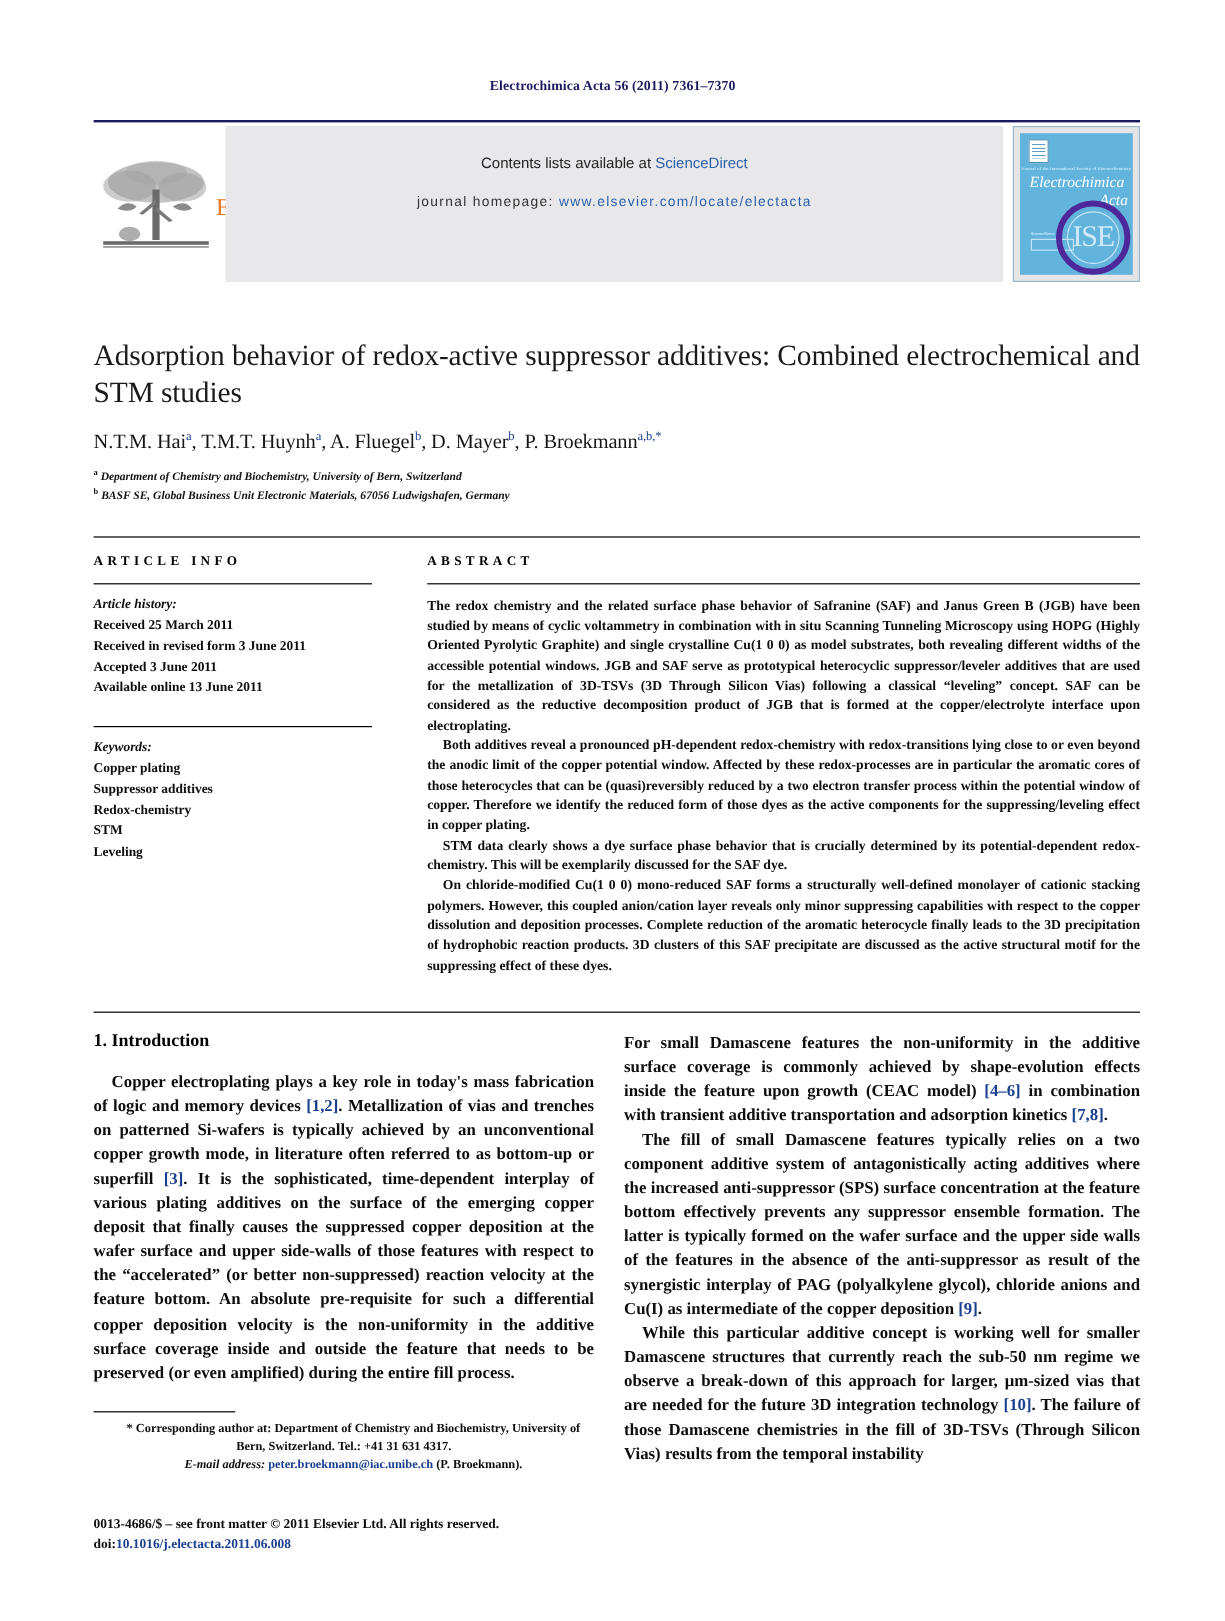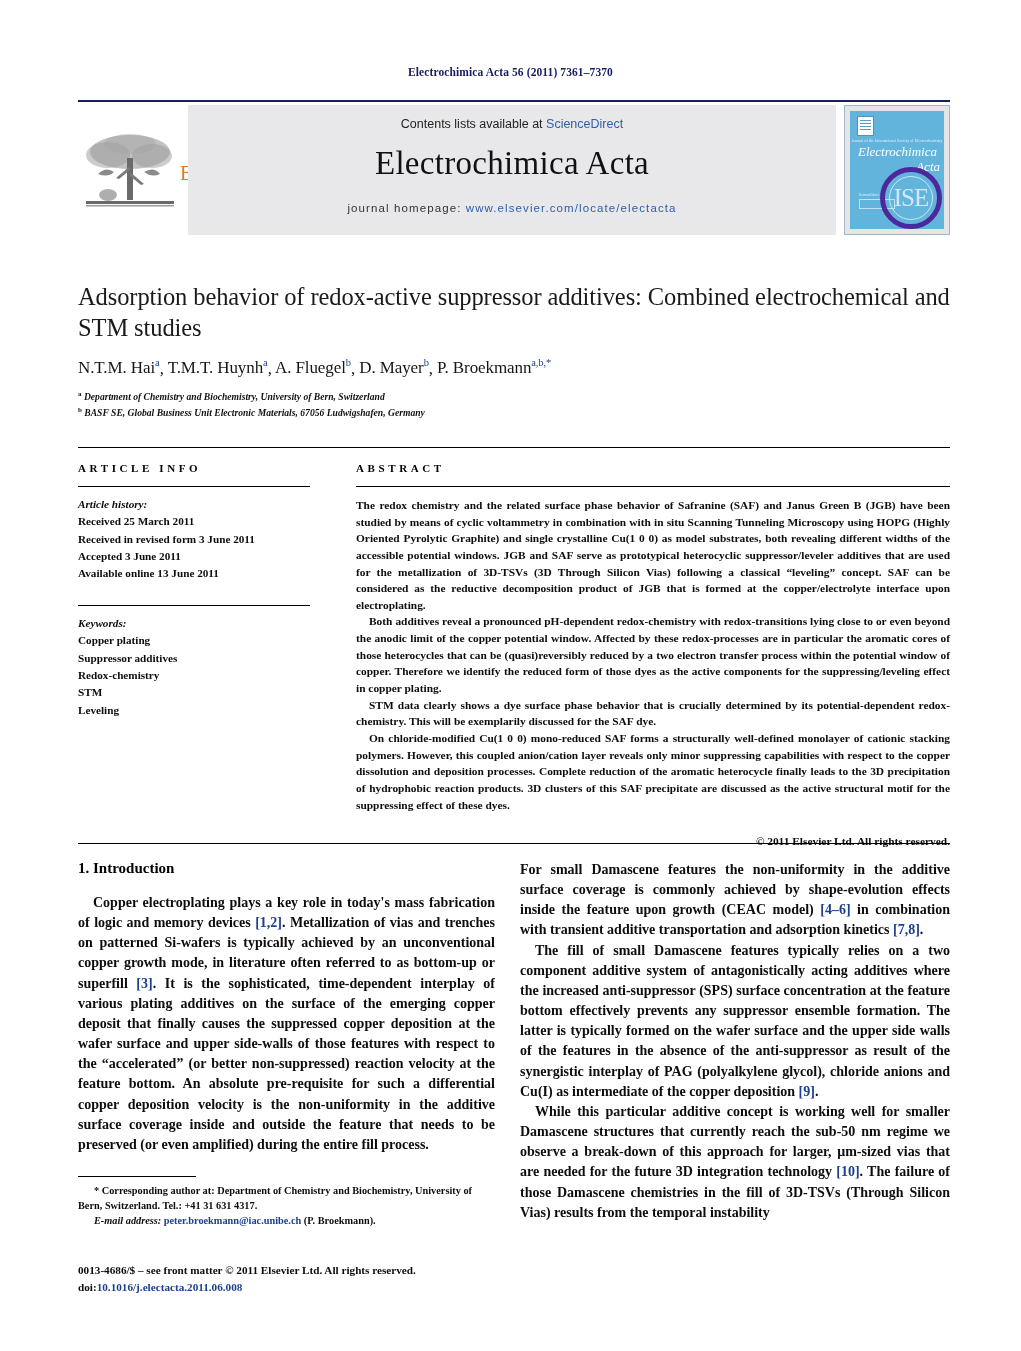--- a/index.html
+++ b/index.html
@@ -75,21 +75,21 @@
     line-height: 1;
     margin-top: 1px;
   }
   .journal-band {
     flex: 1 1 auto;
     background: #e8e8ea;
     display: flex;
     flex-direction: column;
     align-items: center;
     justify-content: flex-start;
-    padding-top: 12px;
+    padding-top: 24px;
     box-sizing: border-box;
   }
   .contents-line {
     font-family: "Liberation Sans", sans-serif;
     font-size: 12.5px;
     color: #222222;
   }
   .contents-line .sd {
     color: #2b5fa8;
   }
@@ -399,20 +399,21 @@
   }
   .footnote .ital {
     font-style: italic;
   }
   .footnote .email {
     color: #1b3f8f;
   }
   .footnote .indent {
     display: block;
     text-indent: 16px;
+    text-align: center;
   }
   .imprint {
     position: absolute;
     left: 78px;
     top: 1262px;
     width: 480px;
     font-family: "Liberation Serif", serif;
     font-weight: bold;
     font-size: 11.2px;
     line-height: 1.5;
@@ -451,21 +452,20 @@
             </g>
           </svg>
         </div>
         <div class="elsevier-word">ELSEVIER</div>
       </div>
 
       <div class="journal-band">
         <div class="contents-line">
           <span>Contents lists available at </span><span class="sd">ScienceDirect</span>
         </div>
-        <div class="journal-name">Electrochimica Acta</div>
         <div class="homepage-line">
           <span>journal homepage: </span><span class="url">www.elsevier.com/locate/electacta</span>
         </div>
       </div>
 
       <div class="cover-thumb">
         <div class="cover-inner">
           <div class="cover-elsevier-mark"></div>
           <div class="cover-tiny">Journal of the International Society of Electrochemistry</div>
           <div class="cover-title">
@@ -519,21 +519,20 @@
 
   <div class="abstract-col">
     <div class="sec-head">ABSTRACT</div>
     <div class="hr-thin"></div>
     <div class="abstract-body">
       <p class="first">The redox chemistry and the related surface phase behavior of Safranine (SAF) and Janus Green B (JGB) have been studied by means of cyclic voltammetry in combination with in situ Scanning Tunneling Microscopy using HOPG (Highly Oriented Pyrolytic Graphite) and single crystalline Cu(1 0 0) as model substrates, both revealing different widths of the accessible potential windows. JGB and SAF serve as prototypical heterocyclic suppressor/leveler additives that are used for the metallization of 3D-TSVs (3D Through Silicon Vias) following a classical “leveling” concept. SAF can be considered as the reductive decomposition product of JGB that is formed at the copper/electrolyte interface upon electroplating.</p>
       <p>Both additives reveal a pronounced pH-dependent redox-chemistry with redox-transitions lying close to or even beyond the anodic limit of the copper potential window. Affected by these redox-processes are in particular the aromatic cores of those heterocycles that can be (quasi)reversibly reduced by a two electron transfer process within the potential window of copper. Therefore we identify the reduced form of those dyes as the active components for the suppressing/leveling effect in copper plating.</p>
       <p>STM data clearly shows a dye surface phase behavior that is crucially determined by its potential-dependent redox-chemistry. This will be exemplarily discussed for the SAF dye.</p>
       <p>On chloride-modified Cu(1 0 0) mono-reduced SAF forms a structurally well-defined monolayer of cationic stacking polymers. However, this coupled anion/cation layer reveals only minor suppressing capabilities with respect to the copper dissolution and deposition processes. Complete reduction of the aromatic heterocycle finally leads to the 3D precipitation of hydrophobic reaction products. 3D clusters of this SAF precipitate are discussed as the active structural motif for the suppressing effect of these dyes.</p>
     </div>
-    <div class="copyright">© 2011 Elsevier Ltd. All rights reserved.</div>
   </div>
 
   <div class="rule-bottom"></div>
 
   <div class="body-left">
     <h2 class="section-title">1. Introduction</h2>
     <div class="body-text">
       <p>Copper electroplating plays a key role in today's mass fabrication of logic and memory devices <span class="ref">[1,2]</span>. Metallization of vias and trenches on patterned Si-wafers is typically achieved by an unconventional copper growth mode, in literature often referred to as bottom-up or superfill <span class="ref">[3]</span>. It is the sophisticated, time-dependent interplay of various plating additives on the surface of the emerging copper deposit that finally causes the suppressed copper deposition at the wafer surface and upper side-walls of those features with respect to the “accelerated” (or better non-suppressed) reaction velocity at the feature bottom. An absolute pre-requisite for such a differential copper deposition velocity is the non-uniformity in the additive surface coverage inside and outside the feature that needs to be preserved (or even amplified) during the entire fill process.</p>
     </div>
   </div>

